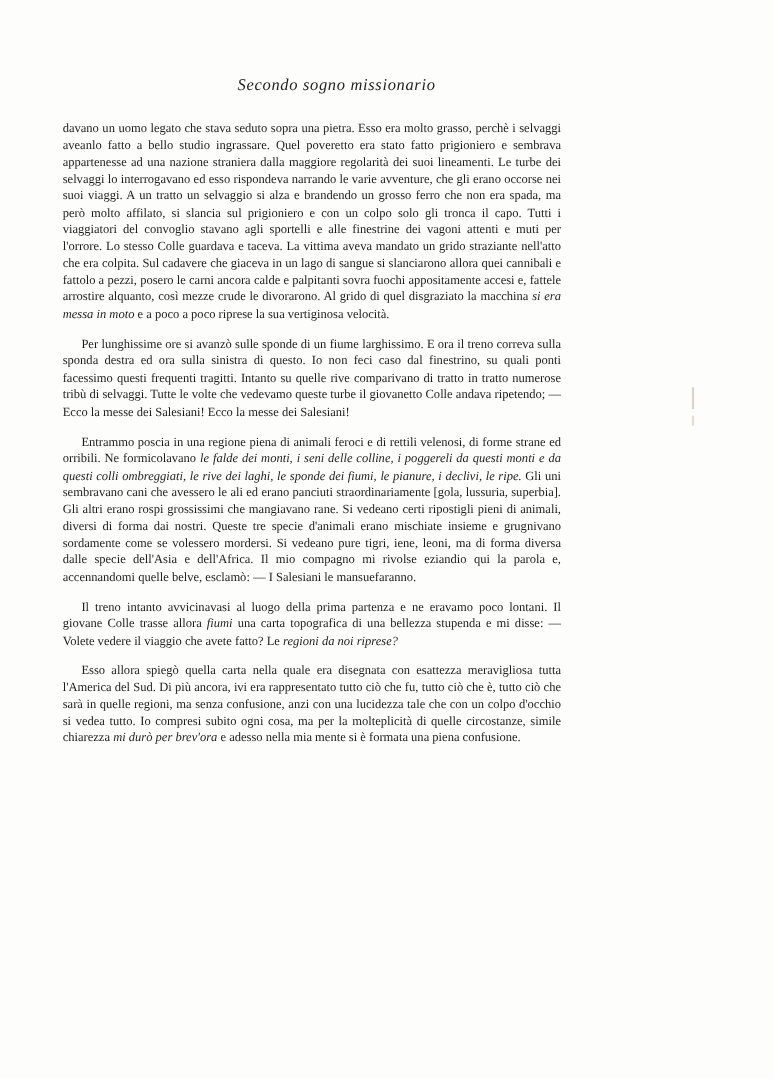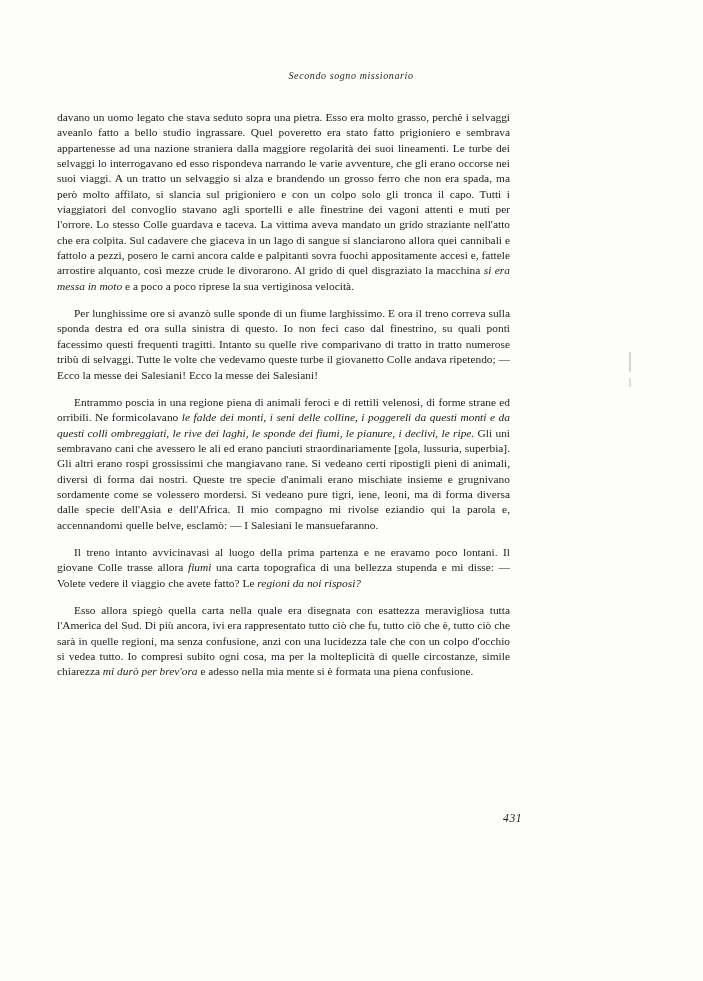--- a/index.html
+++ b/index.html
@@ -22,24 +22,23 @@
     background: #fdfdfb;
     overflow: hidden;
   }
   .running-head {
     position: absolute;
     top: 70px;
     left: 0;
     width: 612px;
     text-align: center;
     font-style: italic;
-    font-size: 10px;
+    font-size: 15px;
     letter-spacing: 0.6px;
     color: #1f1f1f;
-    padding-left: 45px;
   }
   .textblock {
     position: absolute;
     top: 98px;
     left: 45px;
     width: 477px;
     font-size: 11.4px;
     line-height: 15.35px;
     text-align: justify;
     text-justify: inter-word;
@@ -86,22 +85,21 @@
 <body>
 
 <div class="page">
 
   <div class="running-head">Secondo sogno missionario</div>
 
   <div class="textblock">
       <p>davano un uomo legato che stava seduto sopra una pietra. Esso era molto grasso, perchè i selvaggi aveanlo fatto a bello studio ingrassare. Quel poveretto era stato fatto prigioniero e sembrava appartenesse ad una nazione straniera dalla maggiore regolarità dei suoi lineamenti. Le turbe dei selvaggi lo interrogavano ed esso rispondeva narrando le varie avventure, che gli erano occorse nei suoi viaggi. A un tratto un selvaggio si alza e brandendo un grosso ferro che non era spada, ma però molto affilato, si slancia sul prigioniero e con un colpo solo gli tronca il capo. Tutti i viaggiatori del convoglio stavano agli sportelli e alle finestrine dei vagoni attenti e muti per l'orrore. Lo stesso Colle guardava e taceva. La vittima aveva mandato un grido straziante nell'atto che era colpita. Sul cadavere che giaceva in un lago di sangue si slanciarono allora quei cannibali e fattolo a pezzi, posero le carni ancora calde e palpitanti sovra fuochi appositamente accesi e, fattele arrostire alquanto, così mezze crude le divorarono. Al grido di quel disgraziato la macchina <i>si era messa in moto</i> e a poco a poco riprese la sua vertiginosa velocità.</p>
       <p class="indent">Per lunghissime ore si avanzò sulle sponde di un fiume larghissimo. E ora il treno correva sulla sponda destra ed ora sulla sinistra di questo. Io non feci caso dal finestrino, su quali ponti facessimo questi frequenti tragitti. Intanto su quelle rive comparivano di tratto in tratto numerose tribù di selvaggi. Tutte le volte che vedevamo queste turbe il giovanetto Colle andava ripetendo; — Ecco la messe dei Salesiani! Ecco la messe dei Salesiani!</p>
       <p class="indent">Entrammo poscia in una regione piena di animali feroci e di rettili velenosi, di forme strane ed orribili. Ne formicolavano <i>le falde dei monti, i seni delle colline, i poggereli da questi monti e da questi colli ombreggiati, le rive dei laghi, le sponde dei fiumi, le pianure, i declivi, le ripe.</i> Gli uni sembravano cani che avessero le ali ed erano panciuti straordinariamente [gola, lussuria, superbia]. Gli altri erano rospi grossissimi che mangiavano rane. Si vedeano certi ripostigli pieni di animali, diversi di forma dai nostri. Queste tre specie d'animali erano mischiate insieme e grugnivano sordamente come se volessero mordersi. Si vedeano pure tigri, iene, leoni, ma di forma diversa dalle specie dell'Asia e dell'Africa. Il mio compagno mi rivolse eziandio qui la parola e, accennandomi quelle belve, esclamò: — I Salesiani le mansuefaranno.</p>
-      <p class="indent">Il treno intanto avvicinavasi al luogo della prima partenza e ne eravamo poco lontani. Il giovane Colle trasse allora <i>fiumi</i> una carta topografica di una bellezza stupenda e mi disse: — Volete vedere il viaggio che avete fatto? Le <i>regioni da noi risposi?</i></p>
+      <p class="indent">Il treno intanto avvicinavasi al luogo della prima partenza e ne eravamo poco lontani. Il giovane Colle trasse allora <i>fiumi</i> una carta topografica di una bellezza stupenda e mi disse: — Volete vedere il viaggio che avete fatto? Le <i>regioni da noi riprese?</i></p>
       <p class="indent">Esso allora spiegò quella carta nella quale era disegnata con esattezza meravigliosa tutta l'America del Sud. Di più ancora, ivi era rappresentato tutto ciò che fu, tutto ciò che è, tutto ciò che sarà in quelle regioni, ma senza confusione, anzi con una lucidezza tale che con un colpo d'occhio si vedea tutto. Io compresi subito ogni cosa, ma per la molteplicità di quelle circostanze, simile chiarezza <i>mi durò per brev'ora</i> e adesso nella mia mente si è formata una piena confusione.</p>
     </div>
 
-  <div class="folio">431</div>
 
   <div class="edge-mark"></div>
   <div class="edge-mark2"></div>
 
 </div>
 
 </body></html>

